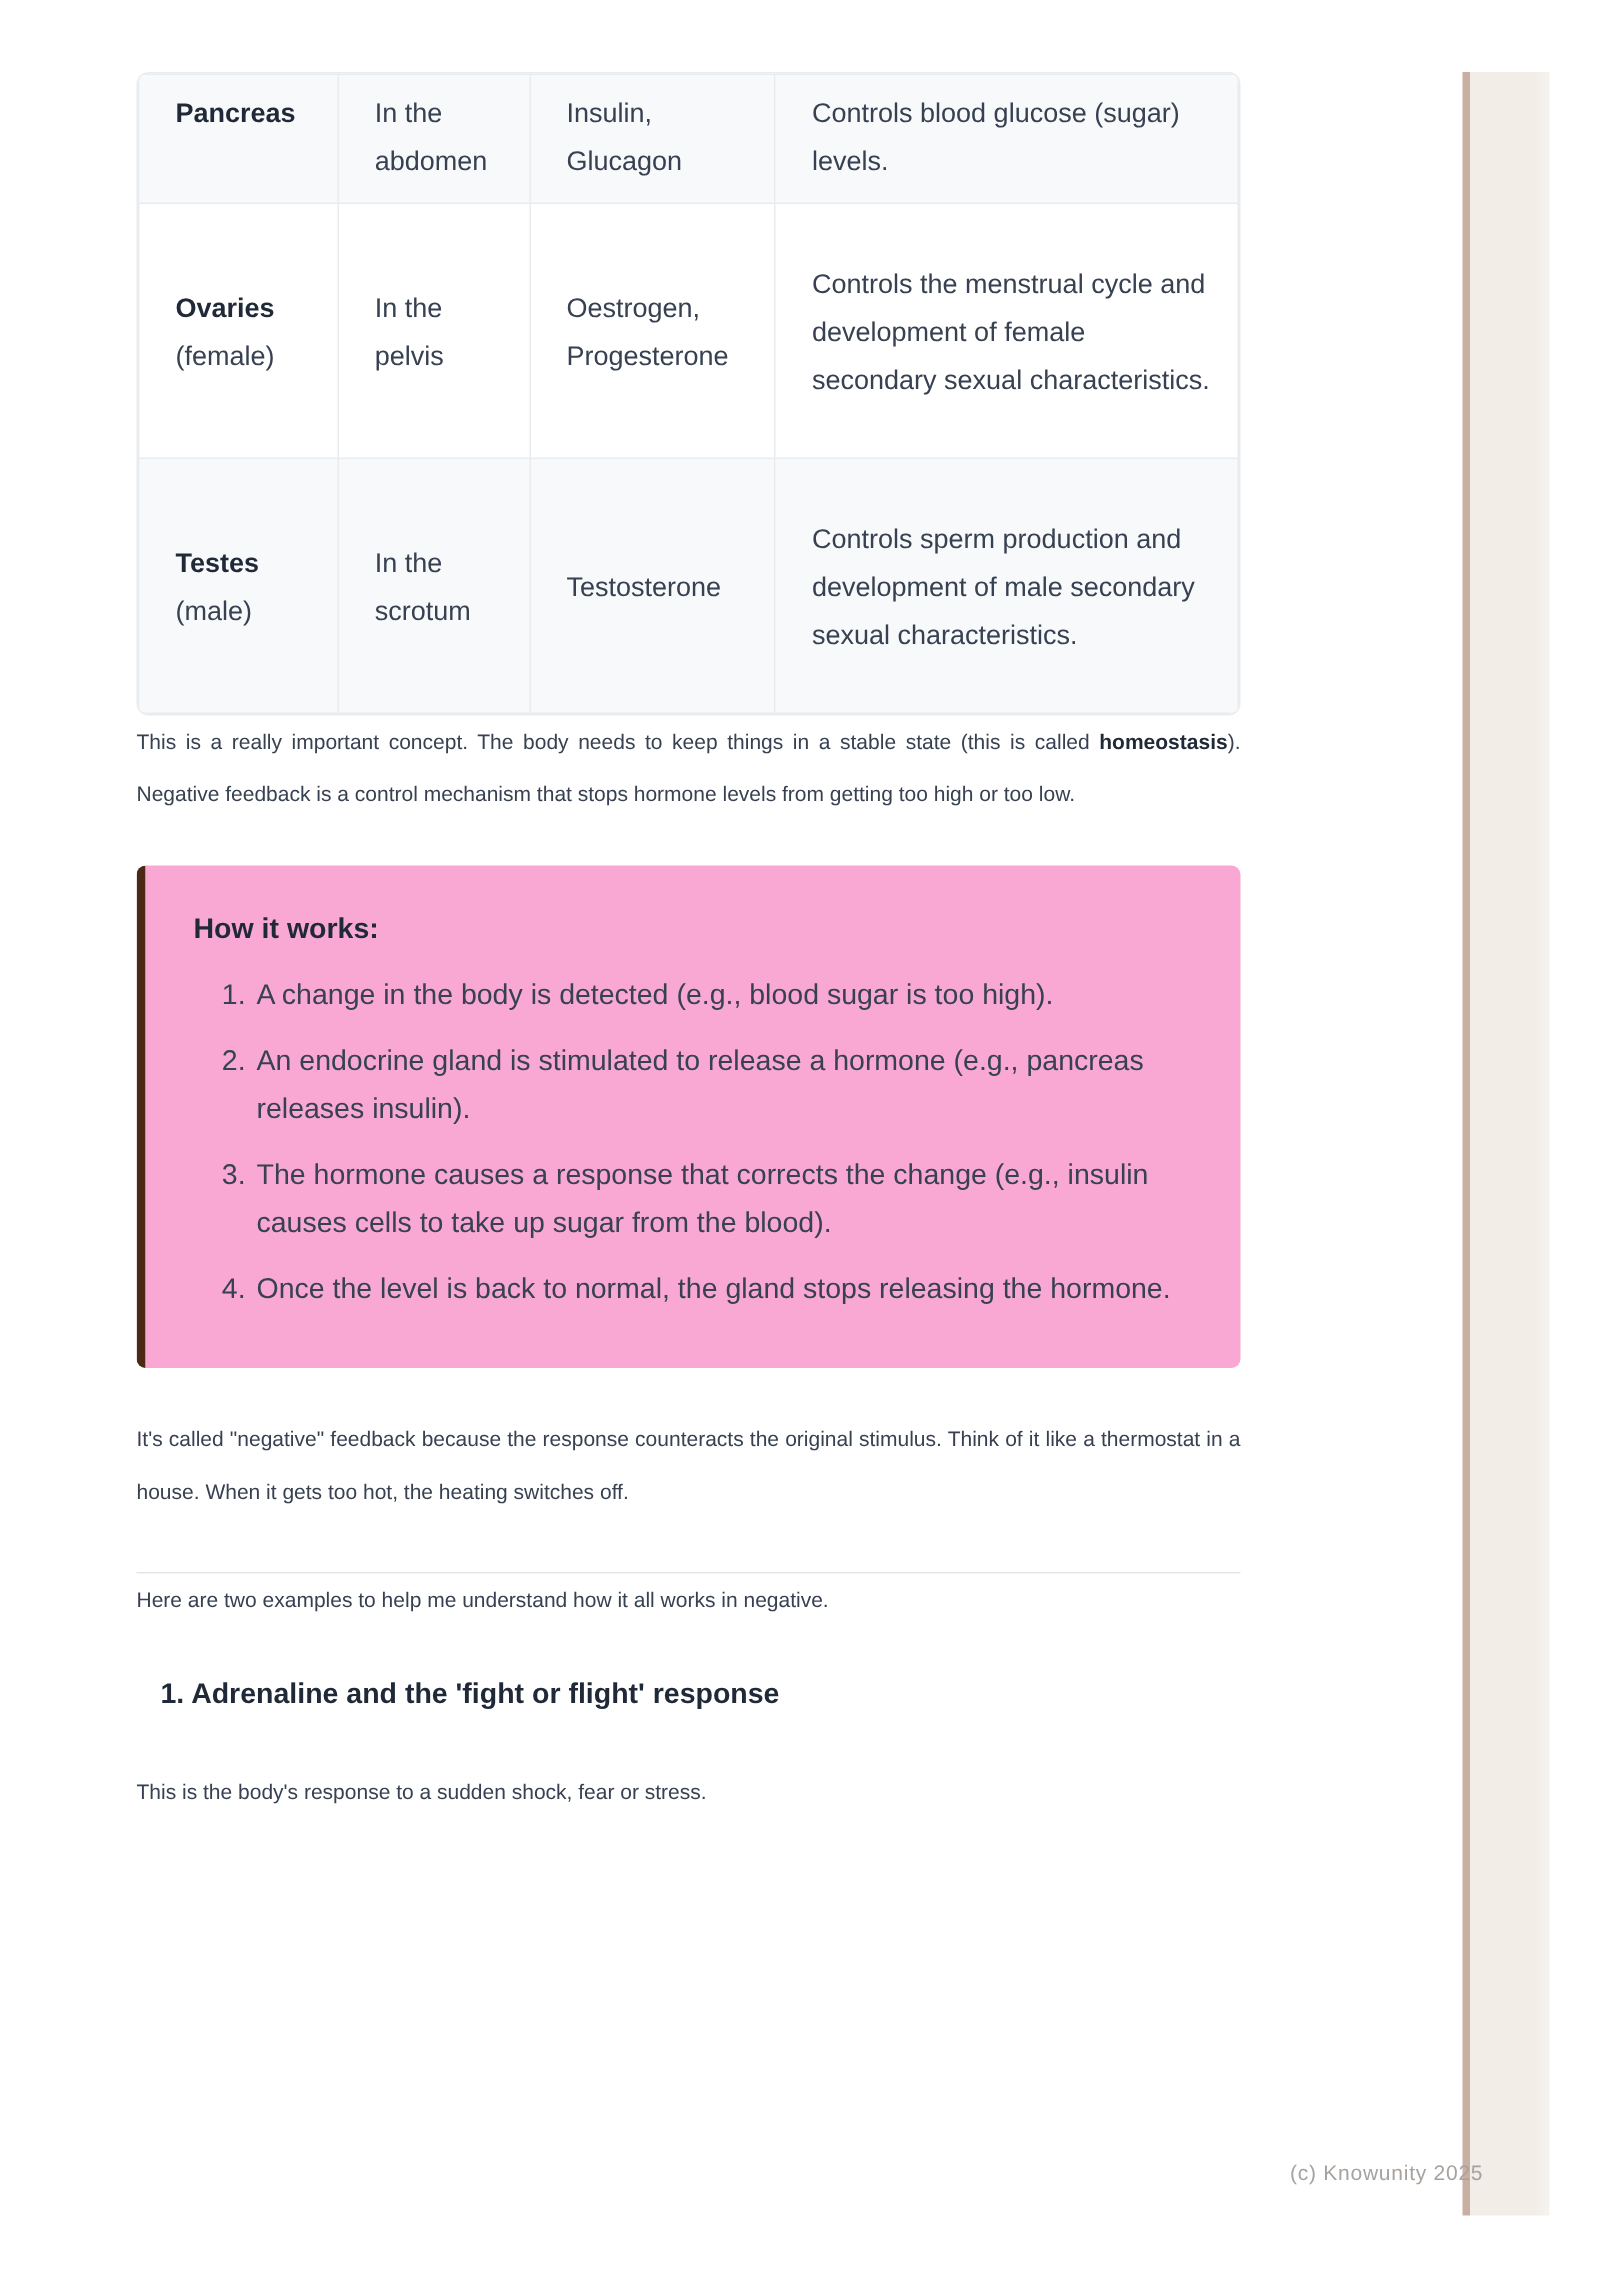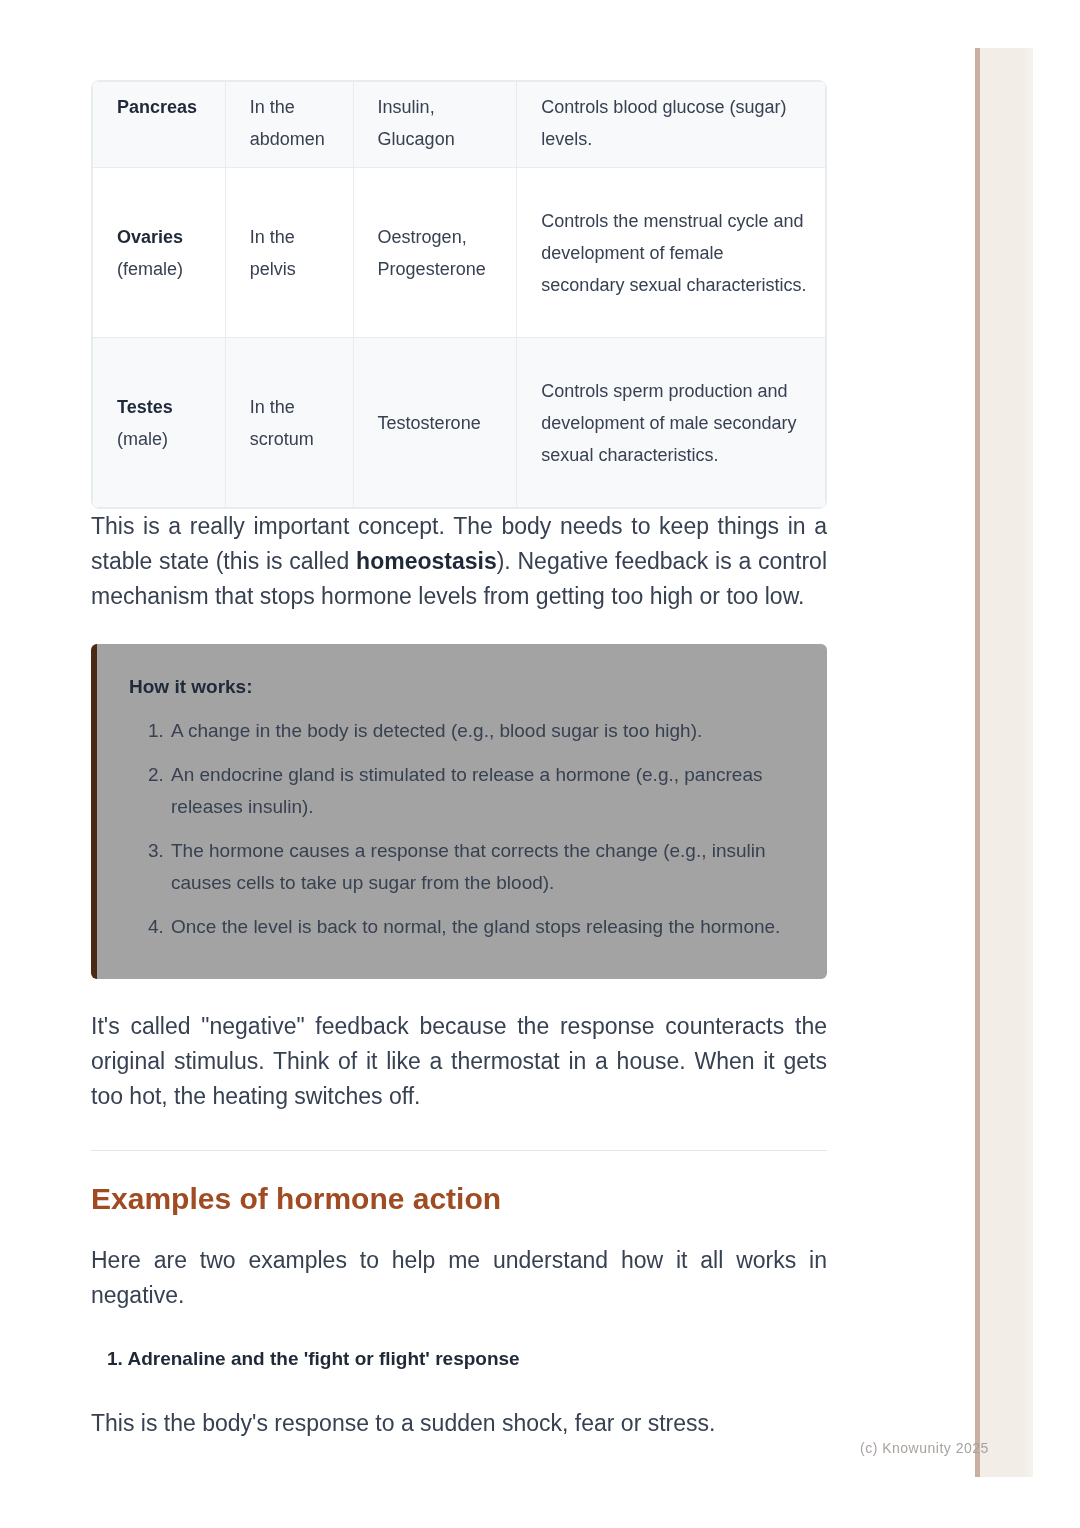--- a/index.html
+++ b/index.html
@@ -34,21 +34,20 @@
     position: absolute;
     left: 91px; top: 48px;
     width: 736px;
   }
 
   
   .table-wrap {
     border: 1px solid #e9ecef;
     border-radius: 8px;
     overflow: hidden;
-    margin-top: 32px;
   }
   table.glands {
     width: 100%;
     border-collapse: collapse;
     font-size: 18px;
     line-height: 32px;
     color: #374151;
   }
   table.glands td {
     border: 1px solid #e9ecef;
@@ -68,31 +67,31 @@
     margin: 44px 0 30px;
     line-height: 29px;
   }
   h2.big-heading {
     font-size: 30px; font-weight: bold;
     color: #a04b21;
     margin: 30px 0 26px;
     line-height: 36px;
   }
   p.para {
-    font-size: 23px;
+    font-size: 14px;
     line-height: 35px;
     text-align: justify;
     margin-bottom: 30px;
     color: #374151;
   }
   p.para b { color: #1f2937; }
 
   
   .callout {
-    background: #a3a3a3;
+    background: #f9a8d4;
     border-left: 6px solid #4a2a14;
     border-radius: 6px;
     padding: 26px 34px 36px 32px;
     margin: 30px 0;
   }
   .callout-title {
     font-size: 19px; font-weight: bold;
     color: #1f2937;
     line-height: 33px;
     margin-bottom: 6px;
@@ -177,21 +176,20 @@
       <li>An endocrine gland is stimulated to release a hormone (e.g., pancreas releases insulin).</li>
       <li>The hormone causes a response that corrects the change (e.g., insulin causes cells to take up sugar from the blood).</li>
       <li>Once the level is back to normal, the gland stops releasing the hormone.</li>
     </ol>
   </div>
 
   <p class="para">It's called "negative" feedback because the response counteracts the original stimulus. Think of it like a thermostat in a house. When it gets too hot, the heating switches off.</p>
 
   <hr class="divider">
 
-  <h2 class="big-heading">Examples of hormone action</h2>
 
   <p class="para">Here are two examples to help me understand how it all works in negative.</p>
 
   <div class="example-heading">1. Adrenaline and the 'fight or flight' response</div>
 
   <p class="para">This is the body's response to a sudden shock, fear or stress.</p>
 
 </div>
 
 </body></html>

